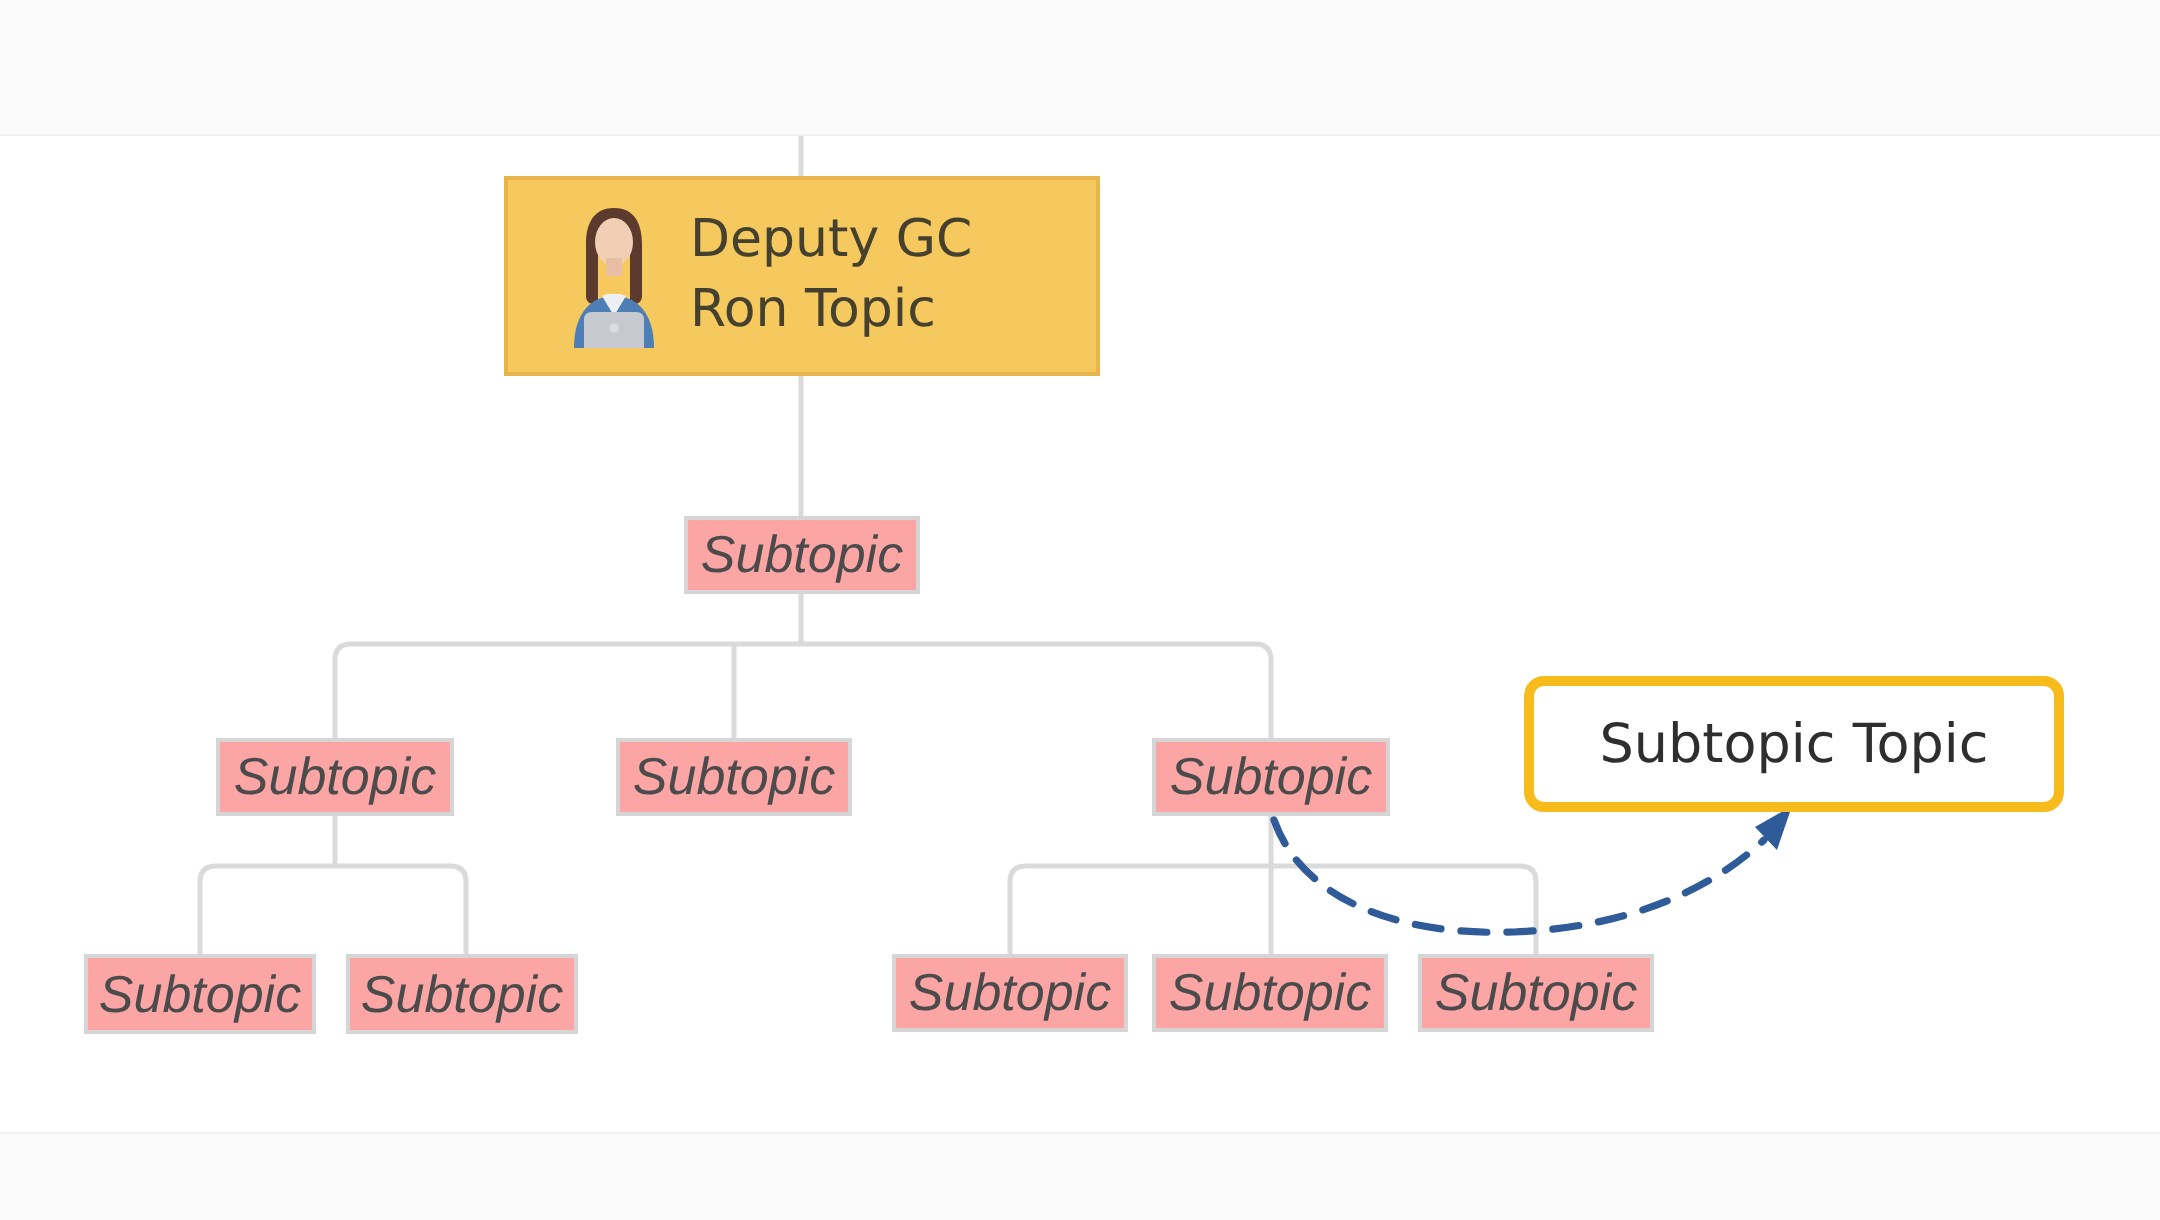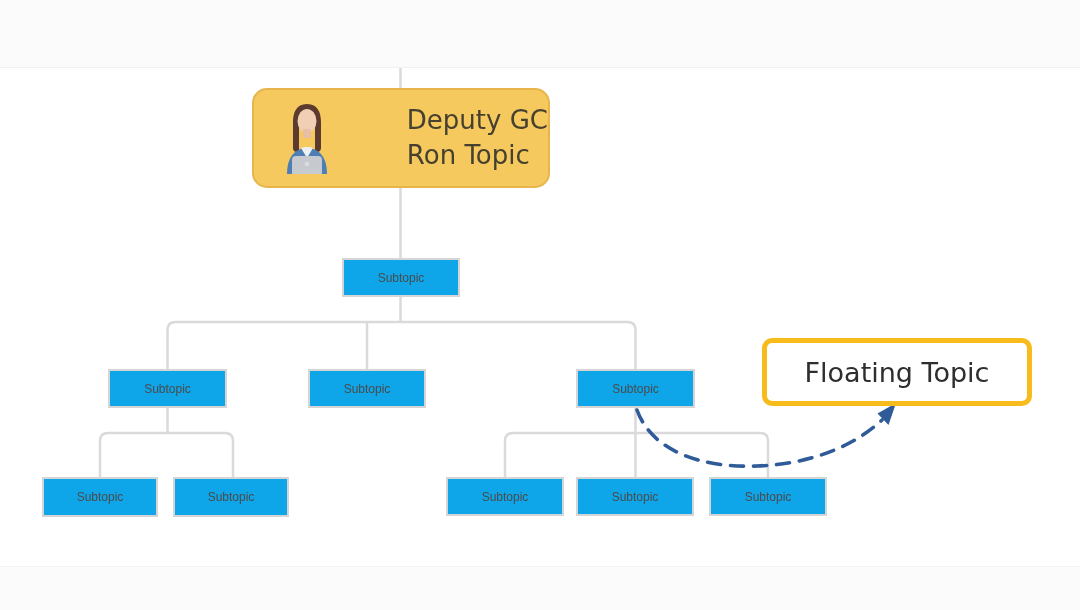--- a/index.html
+++ b/index.html
@@ -31,33 +31,33 @@
   }
   svg.wires{position:absolute;left:0;top:0;}
   .wire{fill:none;stroke:var(--connector);stroke-width:2.5px;}
   .arrow-path{fill:none;stroke:var(--arrow);stroke-width:3.6px;
     stroke-linecap:round;stroke-dasharray:13 10;}
   .arrow-head{fill:var(--arrow);stroke:none;}
 
   .main-topic{
     position:absolute;left:252px;top:88px;width:298px;height:100px;
     background:var(--main-fill);border:2px solid var(--main-border);
-    border-radius:15px;display:flex;align-items:center;padding-left:30px;justify-content:space-between;
+    border-radius:0;display:flex;align-items:center;padding-left:30px;
   }
   .main-topic .avatar{width:46px;height:72px;margin-right:15px;flex:0 0 auto;}
   .main-topic .title{
     font-family:"DejaVu Sans",sans-serif;font-size:26px;line-height:35px;
     color:var(--main-text);white-space:nowrap;
   }
 
   .subtopic{
-    position:absolute;width:118px;height:39px;background:#0ea5e9;
+    position:absolute;width:118px;height:39px;background:#fca5a5;
     border:2px solid var(--subtopic-border);
     display:flex;align-items:center;justify-content:center;
-    font-size:12px;color:var(--subtopic-text);
+    font-size:26px;color:var(--subtopic-text);font-style:italic;
   }
   .st-l1    {left:342px;top:258px;}
   .st-l2-a  {left:108px;top:369px;width:119px;}
   .st-l2-b  {left:308px;top:369px;}
   .st-l2-c  {left:576px;top:369px;width:119px;}
   .st-l3-a  {left:42px; top:477px;width:116px;height:40px;}
   .st-l3-b  {left:173px;top:477px;width:116px;height:40px;}
   .st-l3-c  {left:446px;top:477px;}
   .st-l3-d  {left:576px;top:477px;}
   .st-l3-e  {left:709px;top:477px;}
@@ -133,16 +133,16 @@
     <span>Subtopic</span>
   </div>
   <div class="subtopic st-l3-d">
     <span>Subtopic</span>
   </div>
   <div class="subtopic st-l3-e">
     <span>Subtopic</span>
   </div>
 
   <div class="floating-topic">
-    <span>Floating Topic</span>
+    <span>Subtopic Topic</span>
   </div>
 
 </div>
 
 </body></html>

